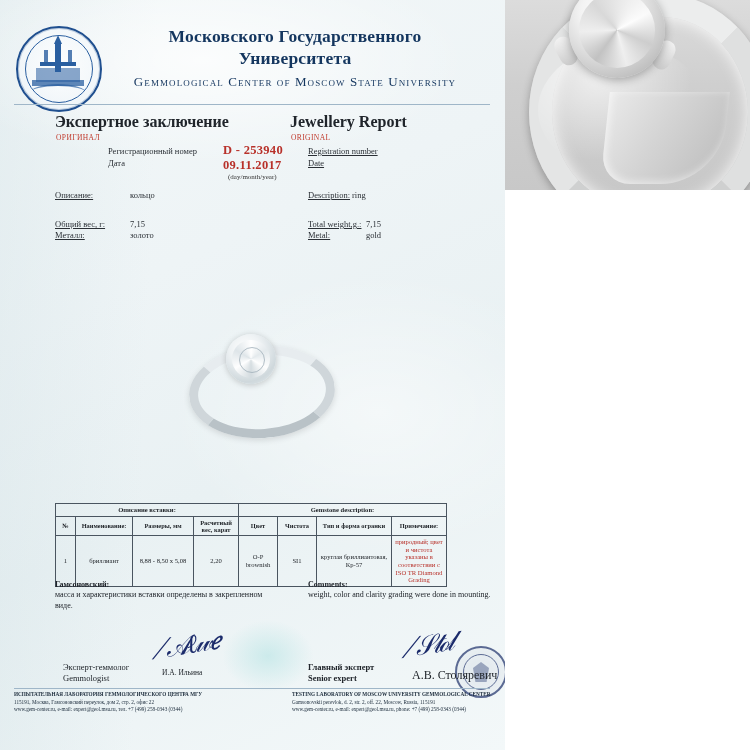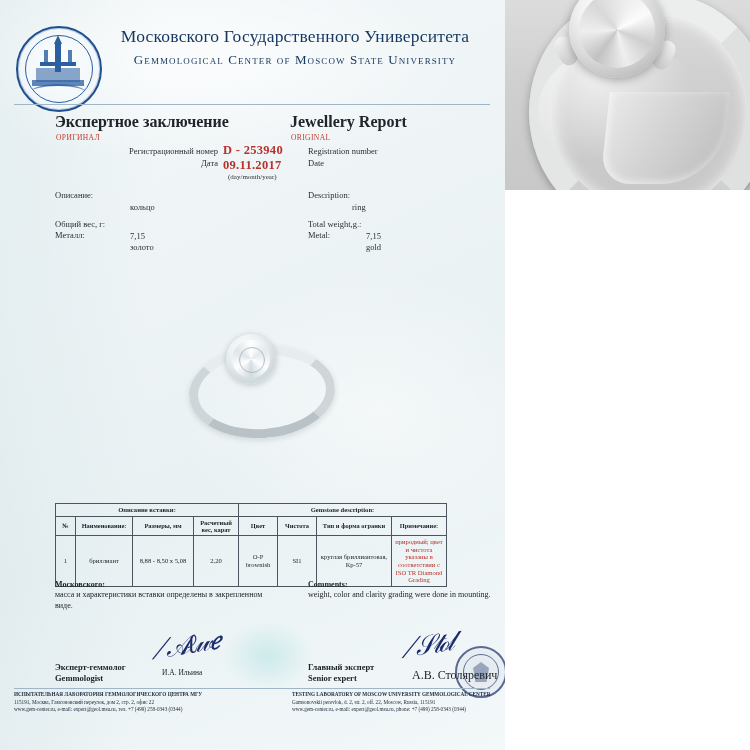--- a/index.html
+++ b/index.html
@@ -77,34 +77,34 @@
   .emblem .blk{position:absolute;background:#2a5fa0;}
   .emblem .b1{left:14px;top:26px;width:36px;height:4px;}
   .emblem .b2{left:10px;top:32px;width:44px;height:14px;opacity:.55;}
   .emblem .b3{left:6px;top:44px;width:52px;height:6px;opacity:.75;}
   .emblem .b4{left:18px;top:14px;width:4px;height:16px;opacity:.8;}
   .emblem .b5{left:42px;top:14px;width:4px;height:16px;opacity:.8;}
   .emblem .arc{position:absolute;left:4px;top:48px;width:56px;height:16px;border-top:2px solid #2a5fa0;border-radius:50%;opacity:.7;}
 
   .head{position:absolute;left:110px;top:26px;width:370px;text-align:center;color:#14365f;}
   .head .l1{font-size:17.5px;font-weight:bold;letter-spacing:.2px;line-height:1.25;}
-  .head .l2{font-size:17.5px;font-weight:normal;letter-spacing:.2px;line-height:1.25;}
+  .head .l2{font-size:17.5px;font-weight:bold;letter-spacing:.2px;line-height:1.25;}
   .head .l3{font-size:13px;letter-spacing:1.1px;margin-top:4px;font-variant:small-caps;}
   .rule{position:absolute;left:14px;top:104px;width:476px;height:1px;background:#9fb6c8;}
 
   
   .t-ru{position:absolute;left:55px;top:113px;font-size:16px;font-weight:bold;color:#20252b;}
   .t-en{position:absolute;left:290px;top:113px;font-size:16px;font-weight:bold;color:#20252b;}
   .sub-ru{position:absolute;left:56px;top:133px;font-size:7.5px;color:#c0392b;letter-spacing:.4px;}
   .sub-en{position:absolute;left:291px;top:133px;font-size:7.5px;color:#c0392b;letter-spacing:.4px;}
 
   
-  .lbl{position:absolute;font-size:8.5px;color:#2a2f35;text-align:right;}
-  .lbl.l{text-align:right;}
-  .val{position:absolute;font-size:8.5px;color:#2a2f35;margin-top:12px;}
+  .lbl{position:absolute;font-size:8.5px;color:#2a2f35;text-align:left;}
+  .lbl.l{text-align:right;text-decoration:underline;}
+  .val{position:absolute;font-size:8.5px;color:#2a2f35;}
   .regno{position:absolute;left:223px;top:143px;font-size:12.5px;color:#b8312a;font-weight:bold;letter-spacing:.3px;}
   .regdate{position:absolute;left:223px;top:158px;font-size:12.5px;color:#b8312a;font-weight:bold;letter-spacing:.3px;}
   .dmy{position:absolute;left:228px;top:173px;font-size:7px;color:#333;}
 
   
   .ring-draw{position:absolute;left:183px;top:320px;width:140px;height:105px;}
   .ring-draw .loop{
     position:absolute;left:6px;top:26px;width:128px;height:74px;border-radius:50%;
     border:9px solid #cfd6da;border-top-color:#e7ecef;border-bottom-color:#b9c2c7;
     transform:rotate(-4deg);
@@ -139,21 +139,21 @@
   .red{color:#b8312a;}
 
   
   .cmt-ru-t{position:absolute;left:55px;top:580px;font-size:8px;font-weight:bold;color:#20252b;}
   .cmt-ru{position:absolute;left:55px;top:590px;width:225px;font-size:8px;color:#20252b;line-height:1.35;}
   .cmt-en-t{position:absolute;left:308px;top:580px;font-size:8px;font-weight:bold;color:#20252b;}
   .cmt-en{position:absolute;left:308px;top:590px;width:185px;font-size:8px;color:#20252b;line-height:1.35;}
 
   
   .sig-ru{position:absolute;left:55px;top:662px;font-size:8.5px;color:#20252b;line-height:1.25;}
-  .sig-ru b{font-weight:bold;}
+  .sig-ru b{font-weight:normal;margin-left:8px;}
   .sig-ru-name{position:absolute;left:162px;top:668px;font-size:7.5px;color:#20252b;}
   .sig-en{position:absolute;left:308px;top:662px;font-size:8.5px;color:#20252b;line-height:1.25;}
   .sig-en-name{position:absolute;left:412px;top:668px;font-size:12px;color:#20252b;}
   .scribble{position:absolute;font-family:"Liberation Serif",serif;font-size:26px;color:#1b2b6b;transform:rotate(-9deg);font-style:italic;letter-spacing:-3px;}
   .s1{left:150px;top:631px;}
   .s2{left:400px;top:631px;}
   .stamp{
     position:absolute;left:455px;top:646px;width:48px;height:48px;border-radius:50%;
     border:2px solid #2a3c72;opacity:.75;
     background:radial-gradient(circle at 50% 50%, rgba(42,60,114,.10), rgba(42,60,114,.03));
@@ -248,21 +248,21 @@
         <td>8,88 - 8,50 x 5,08</td>
         <td>2,20</td>
         <td>O-P brownish</td>
         <td>SI1</td>
         <td>круглая бриллиантовая, Кр-57</td>
         <td class="red">природный; цвет и чистота указаны в соответствии с ISO TR Diamond Grading</td>
       </tr>
     </tbody>
       </table>
 
-    <div class="cmt-ru-t">Московского:</div>
+    <div class="cmt-ru-t">Гамсоновский:</div>
     <div class="cmt-ru">масса и характеристики вставки определены в закрепленном виде.</div>
     <div class="cmt-en-t">Comments:</div>
     <div class="cmt-en">weight, color and clarity grading were done in mounting.</div>
 
     <div class="wm"></div>
 
     <div class="scribble s1">⟋𝒜ℓ𝓌ℯ</div>
     <div class="scribble s2">⟋𝒮𝓉ℴ𝓁</div>
     <div class="stamp"></div>
 

